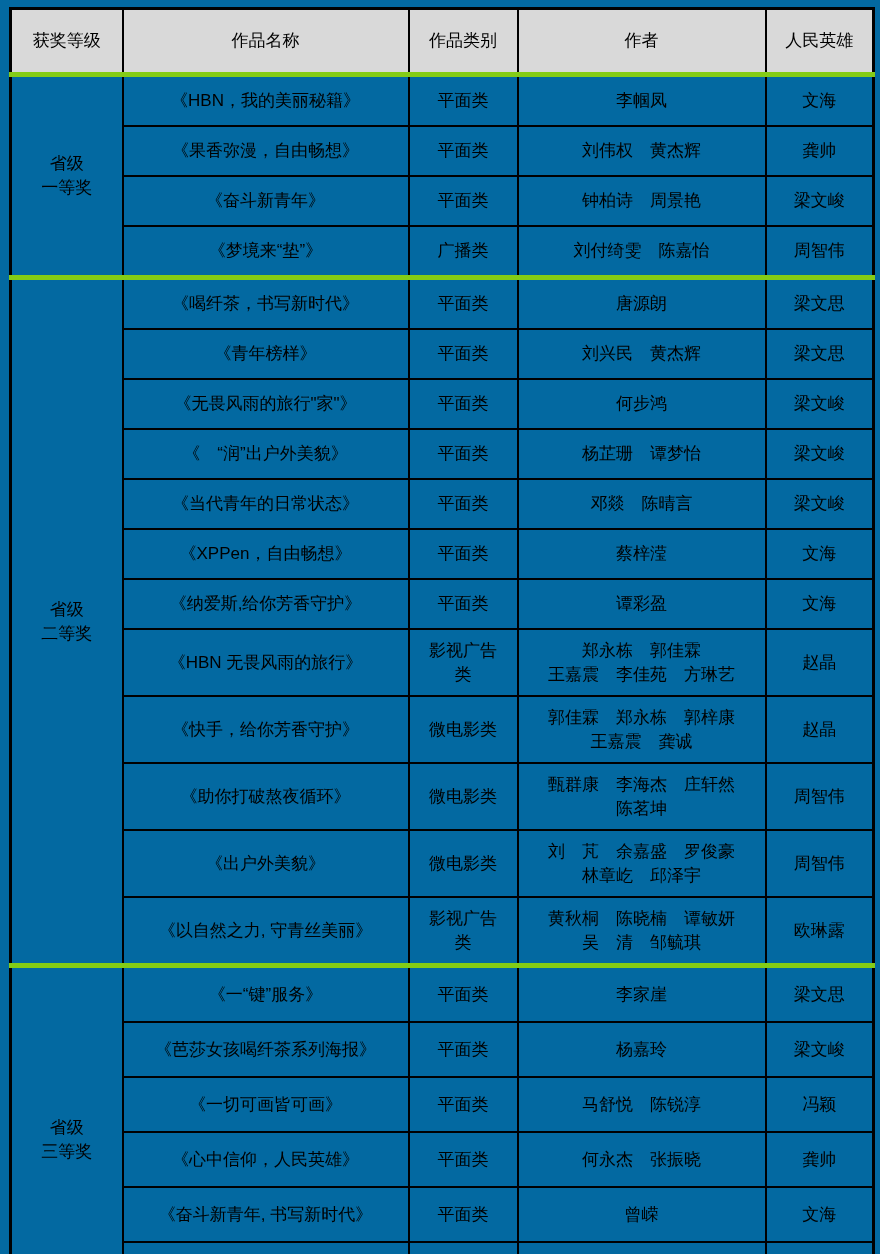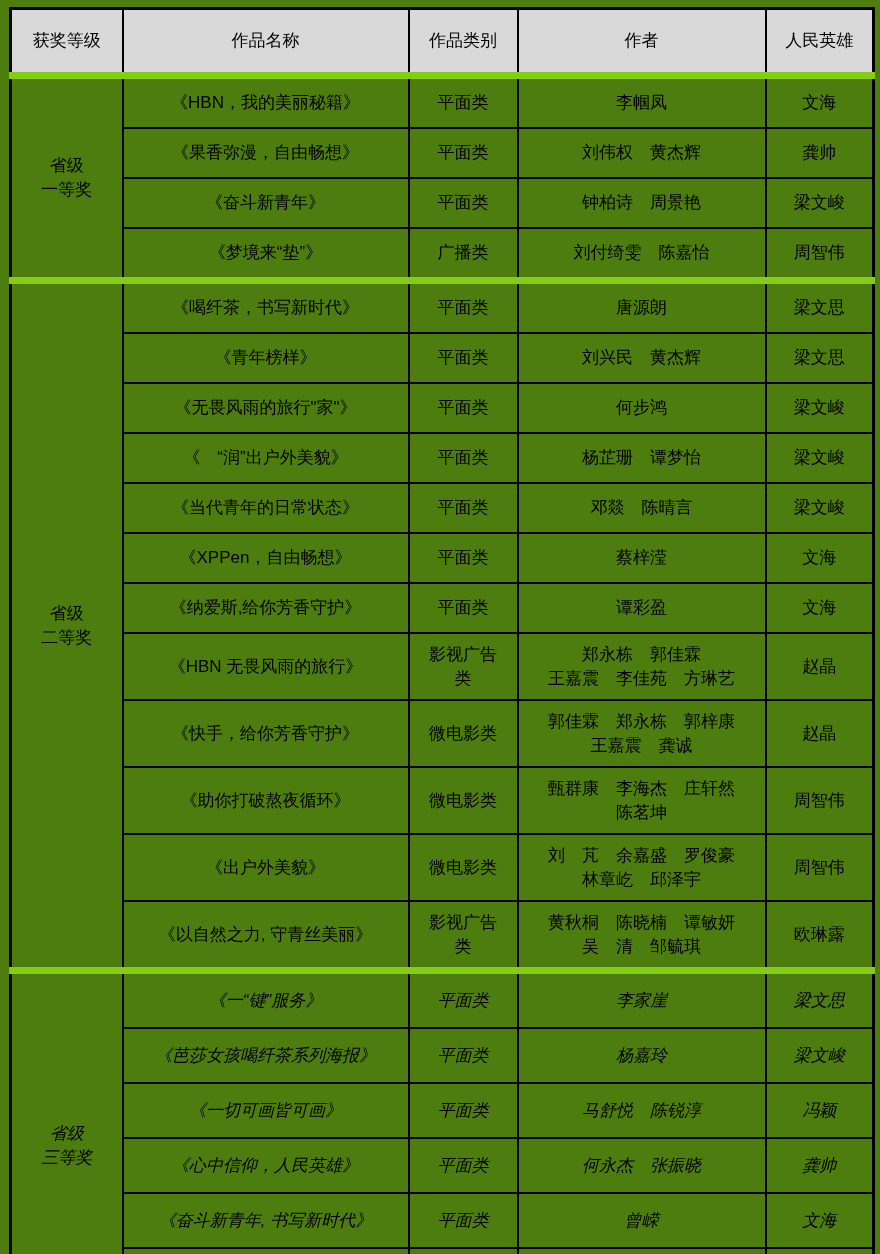--- a/index.html
+++ b/index.html
@@ -7,21 +7,21 @@
     padding: 0;
     background: #ffffff;
     font-family: "Liberation Sans", "DejaVu Sans", sans-serif;
     color: #000000;
   }
   .page {
     width: 880px;
     height: 1254px;
     box-sizing: border-box;
     padding: 7px 8px 0 9px;
-    background: #4d7c0f;
+    background: #0369a1;
   }
   table.awards {
     border-collapse: collapse;
     table-layout: fixed;
     width: 863px;
     border: 3px solid #000000;
   }
   table.awards th,
   table.awards td {
     border: 2px solid #000000;
@@ -32,23 +32,23 @@
     font-weight: 400;
     padding: 2px 3px;
     overflow: hidden;
     word-break: break-all;
   }
   table.awards th {
     background: #d9d9d9;
     height: 58px;
   }
   .pre { white-space: pre-line; }
-  tr.group-start > td { border-top: 7px solid #84cc16; }
+  tr.group-start > td { border-top: 5px solid #84cc16; }
   tr.h48 > td { height: 44px; }
-  tr.h53 > td { height: 49px; font-style: italic; }
+  tr.h53 > td { height: 49px; }
   tr.h65 > td { height: 61px; }
   tr.h68 > td { height: 64px; }
 </style>
 </head>
 <body>
 
 <div class="page">
   <table class="awards">
     <colgroup>
       <col style="width:112px">

